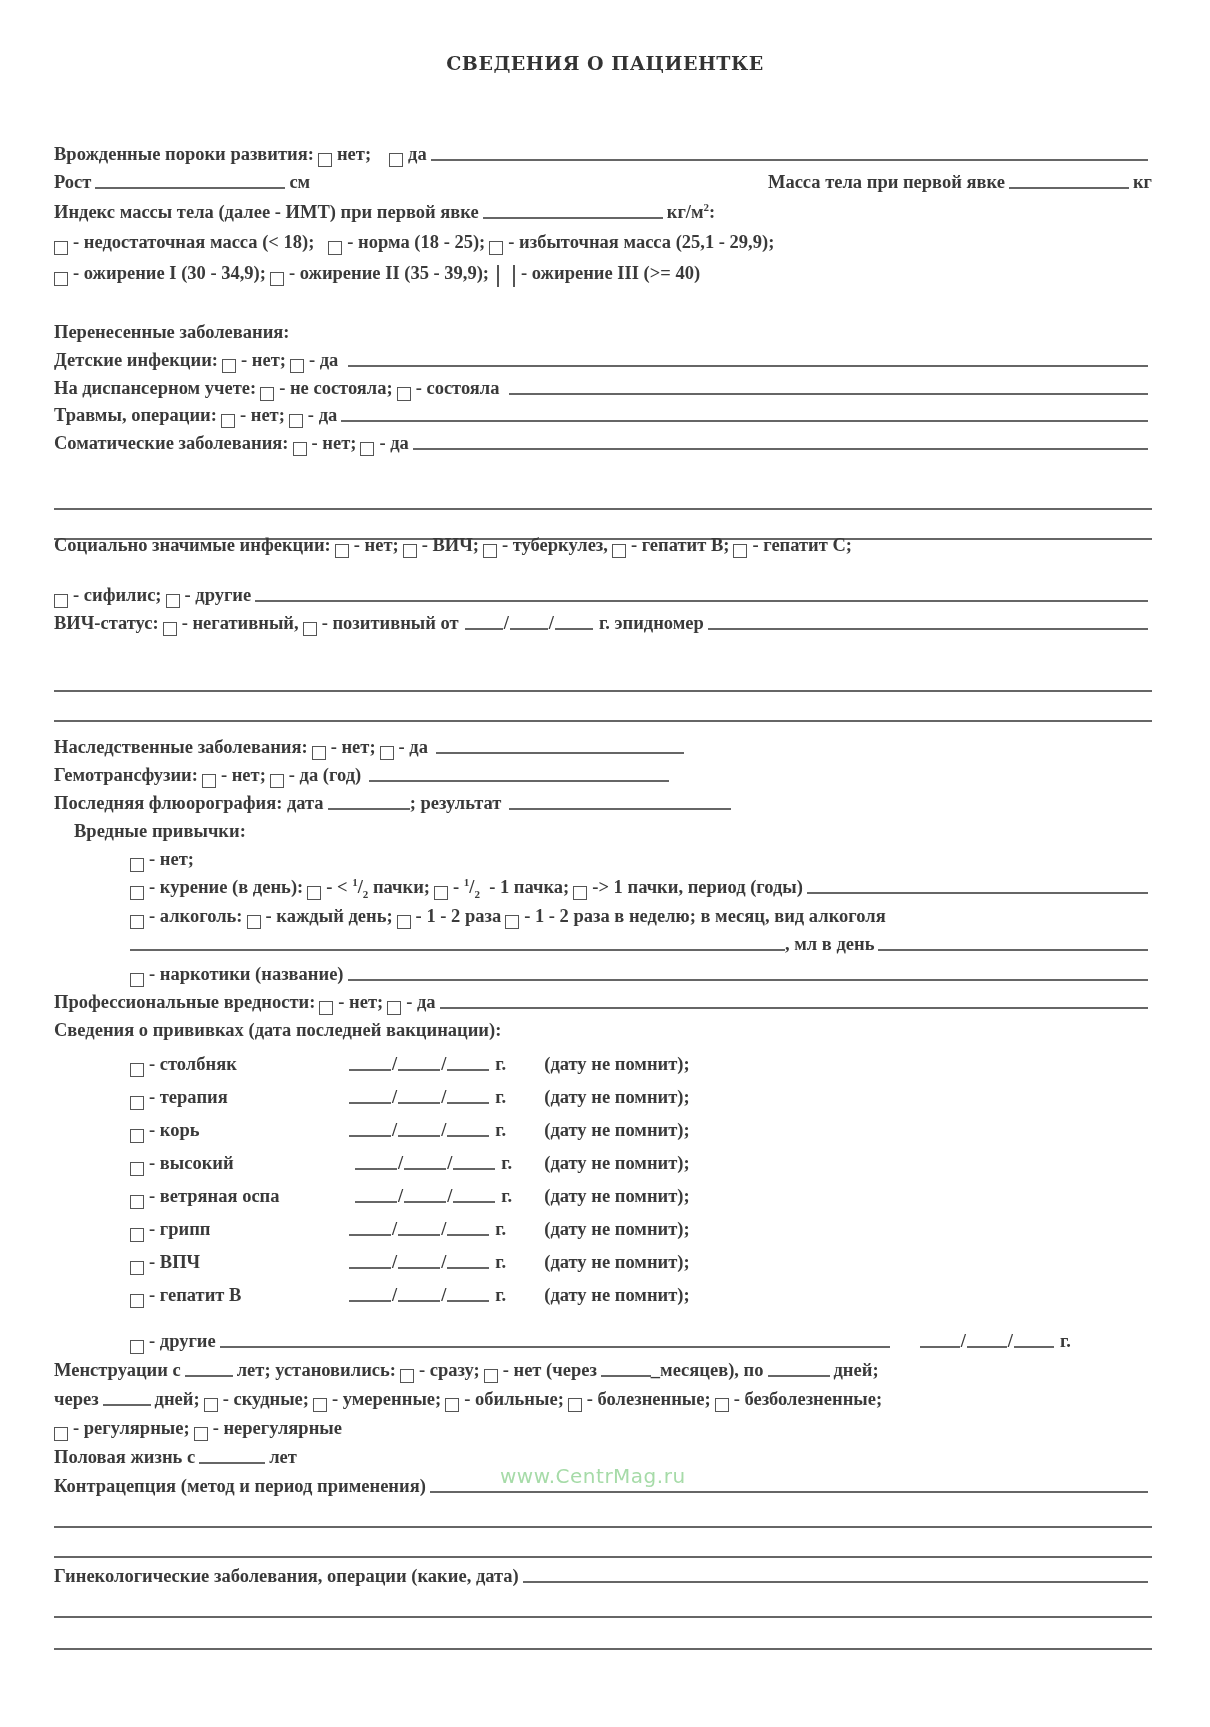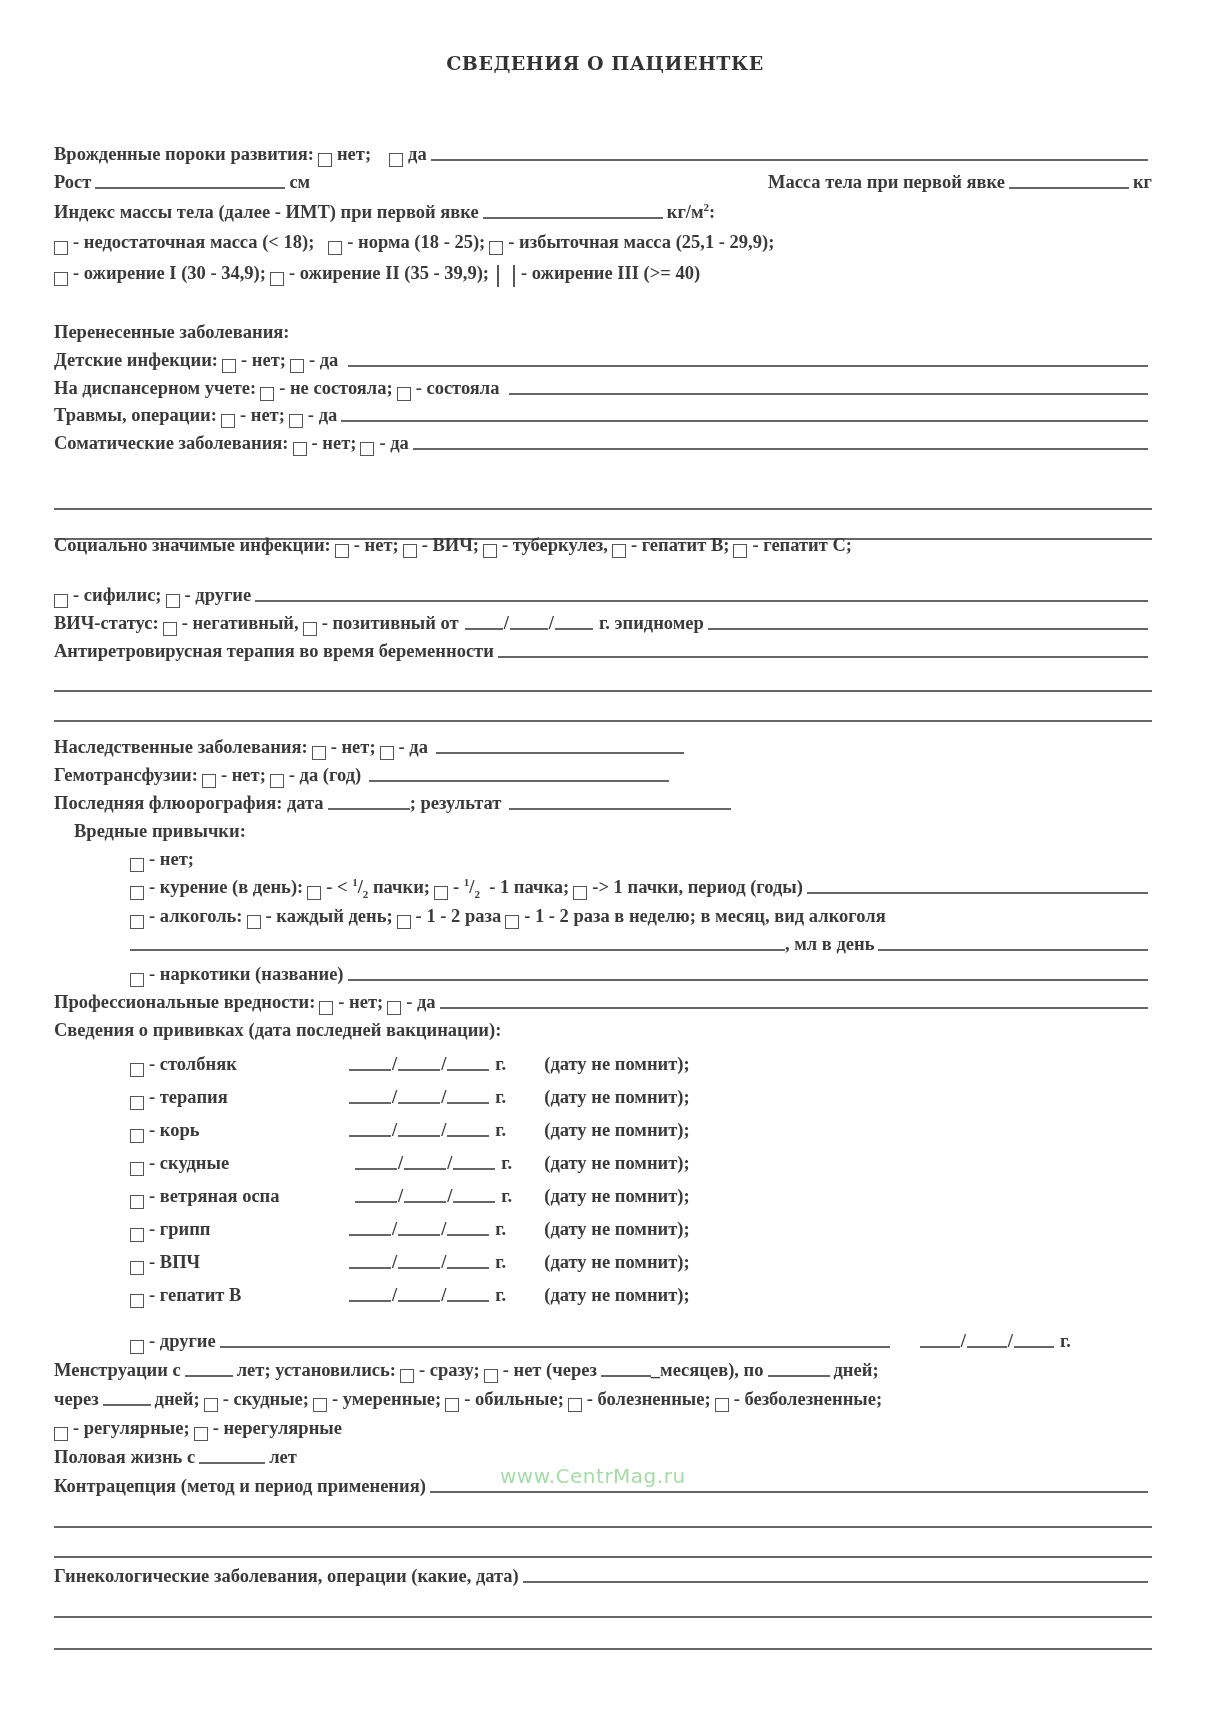--- a/index.html
+++ b/index.html
@@ -156,24 +156,20 @@
       <span class="line" style="width:38px"></span>
         <span class="sl">/</span>
         <span class="line" style="width:38px"></span>
         <span class="sl">/</span>
         <span class="line" style="width:38px"></span>
     </span>
     <span style="margin-left:6px">г. эпидномер</span>
     <span class="line fill"></span>
   </div>
 
-  <div class="row" style="top:635px;">
-    <span>Антиретровирусная терапия во время беременности</span>
-    <span class="line fill"></span>
-  </div>
   <div class="blank" style="top:690px;"></div>
   <div class="blank" style="top:720px;"></div>
 
   <div class="row" style="top:731px;">
     <span>Наследственные заболевания:</span>
     <span class="cb"></span>
     <span>- нет;</span>
     <span class="cb"></span>
     <span>- да</span>
     <span class="line" style="width:248px;margin-left:8px"></span>
@@ -293,21 +289,21 @@
           <span class="line" style="width:42px"></span>
           <span class="sl">/</span>
           <span class="line" style="width:42px"></span>
         </span>
         <span style="margin-left:6px">г.</span>
         <span style="width:38px"></span>
         <span>(дату не помнит);</span>
       </div>
       <div class="row ind2 vac" style="top: 1147px;">
         <span class="cb" style="margin-left:0"></span>
-        <span class="name">- скудные</span>
+        <span class="name">- высокий</span>
         <span style="width:6px"></span>
         <span class="date">
           <span class="line" style="width:42px"></span>
           <span class="sl">/</span>
           <span class="line" style="width:42px"></span>
           <span class="sl">/</span>
           <span class="line" style="width:42px"></span>
         </span>
         <span style="margin-left:6px">г.</span>
         <span style="width:32px"></span>

